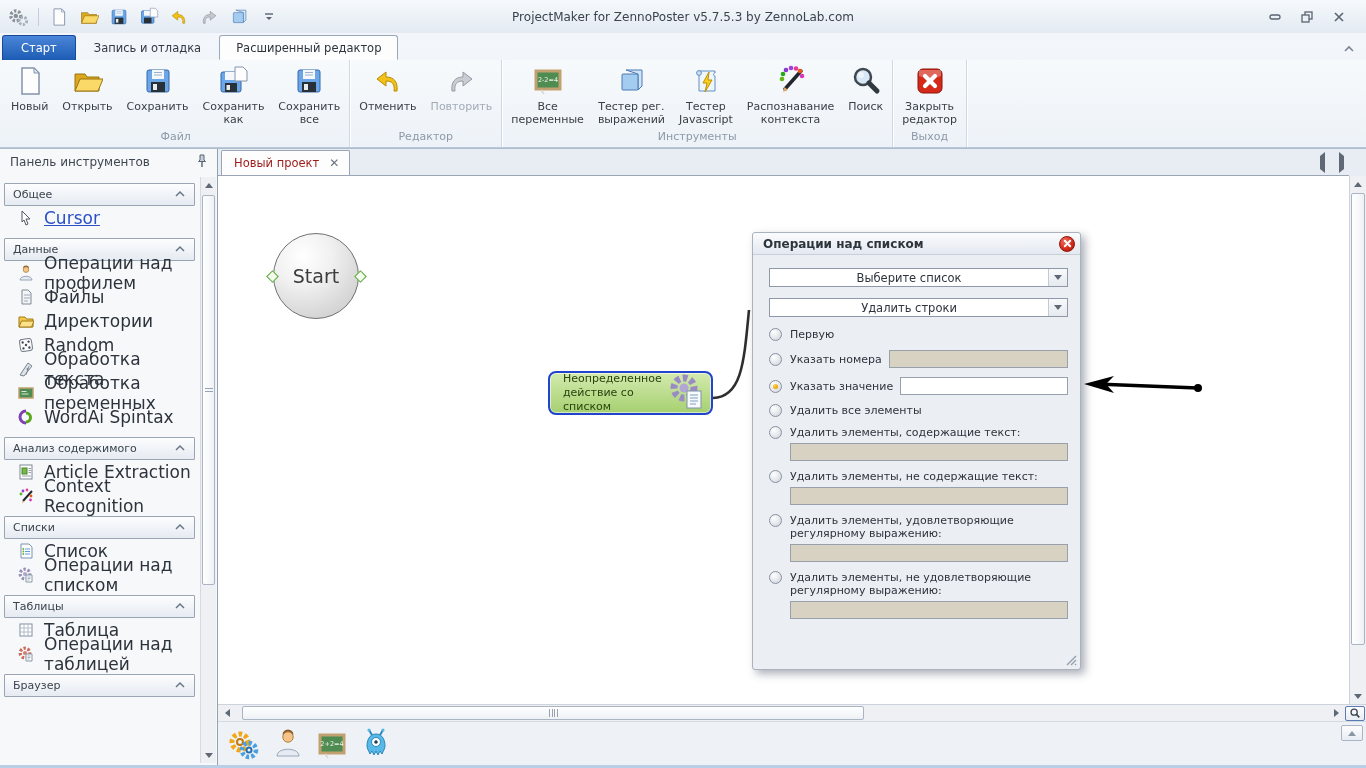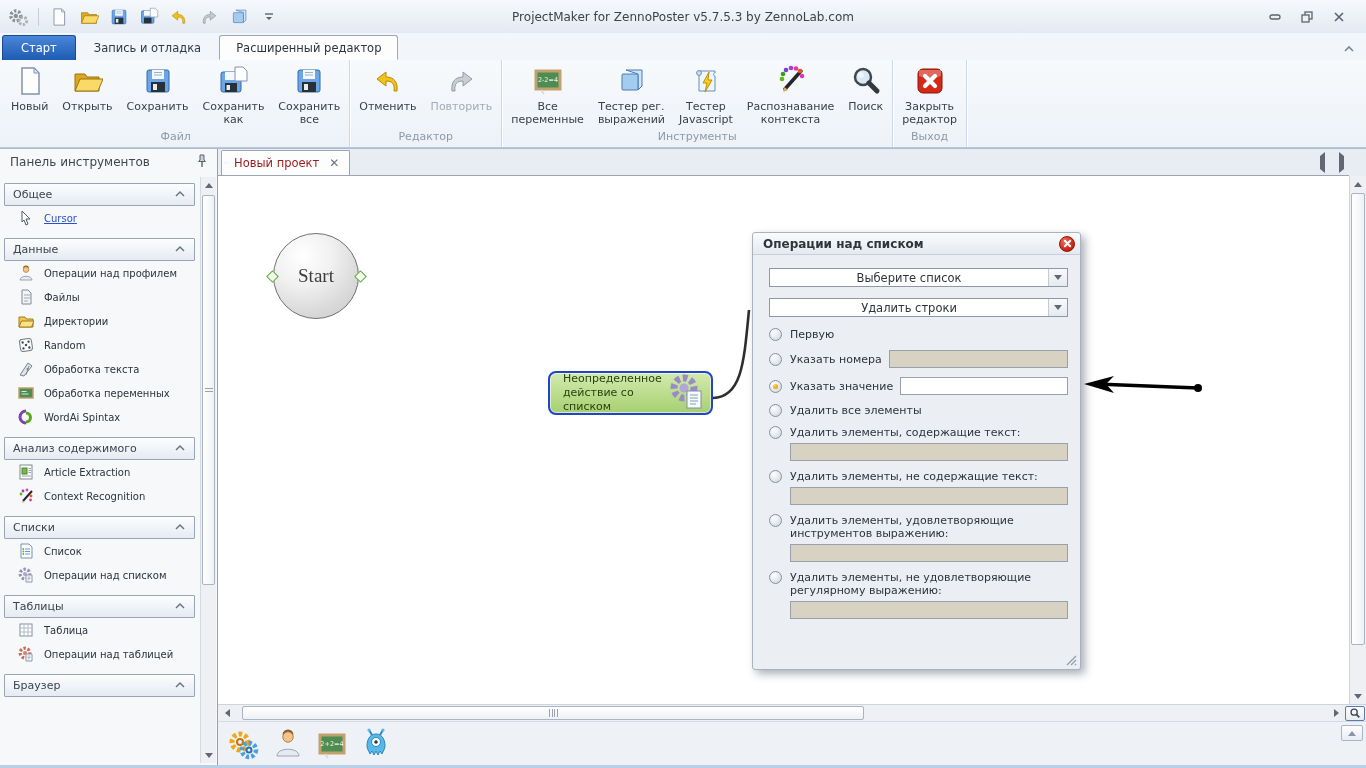--- a/index.html
+++ b/index.html
@@ -38,21 +38,21 @@
   .main { flex:1; display:flex; border-top:1px solid #aebccb; min-height:0; }
 
   
   .toolbox { width:218px; background:#f7f8fa; border-right:1px solid #93a0b0; display:flex; flex-direction:column; position:relative; }
   .tb-header { height:26px; display:flex; align-items:center; justify-content:space-between; padding:0 8px 0 10px; font-size:12px; color:#3e4750; }
   .tb-body { flex:1; overflow:hidden; padding-right:18px; }
   .tb-section { margin:8px 4px 5px 4px; }
   .tb-sechead { height:23px; display:flex; align-items:center; justify-content:space-between; padding:0 8px; border:1px solid #9aa5b4; border-radius:1px; background:linear-gradient(#fcfdfe,#e6ebf2); color:#3a444e; cursor:default; }
   .tb-item { height:24px; display:flex; align-items:center; padding-left:14px; cursor:default; }
   .tb-item .tic { width:16px; height:16px; margin-right:10px; flex:0 0 16px; }
-  .tb-item .tlb { font-size:10px; color:#2c333c; }
+  .tb-item .tlb { font-size:17px; color:#2c333c; }
   .tb-item .tlb.link { color:#2a50c8; text-decoration:underline; }
   .tb-scroll { position:absolute; top:28px; right:1px; bottom:2px; width:16px; background:#eef0f4; border-left:1px solid #d4dae2; }
   .sb-btn { position:absolute; left:1px; right:1px; height:14px; display:flex; align-items:center; justify-content:center; }
   .sb-thumb { position:absolute; left:1px; right:1px; border:1px solid #aab4c2; background:linear-gradient(90deg,#ffffff,#eef1f5); border-radius:2px; }
   .grip-h { width:8px; border-top:1px solid #97a3b2; border-bottom:1px solid #97a3b2; height:4px; }
   .tri-up { width:0; height:0; border-left:4px solid transparent; border-right:4px solid transparent; border-bottom:5px solid #5f6975; }
   .tri-down { width:0; height:0; border-left:4px solid transparent; border-right:4px solid transparent; border-top:5px solid #5f6975; }
   .tri-left { width:0; height:0; border-top:4px solid transparent; border-bottom:4px solid transparent; border-right:5px solid #5f6975; }
   .tri-right { width:0; height:0; border-top:4px solid transparent; border-bottom:4px solid transparent; border-left:5px solid #5f6975; }
 
@@ -76,21 +76,21 @@
   .bottom-icons { height:44px; background:#eef1f5; border-top:1px solid #d4dae2; display:flex; align-items:center; gap:12px; padding-left:10px; position:relative; }
   .bi { width:32px; height:32px; display:flex; justify-content:center; }
   .collapse-btn { position:absolute; right:3px; top:3px; width:22px; height:16px; border:1px solid #aab4c2; border-radius:2px; background:linear-gradient(#fdfdfe,#e8edf4); display:flex; align-items:center; justify-content:center; }
 
   .statusline { height:3px; background:#b8cfe6; }
 
   
   .start-node { position:absolute; left:55px; top:57px; width:88px; height:88px; }
   .start-circle { width:86px; height:86px; border-radius:50%; border:1.5px solid #707070;
      background:radial-gradient(circle at 34% 26%, #ffffff 0%, #f1f1f1 35%, #dcdcdc 65%, #c6c6c6 100%);
-     display:flex; align-items:center; justify-content:center; font-size:19px; color:#3c3c3c;font-family:Liberation Serif, serif; }
+     display:flex; align-items:center; justify-content:center; font-size:19px; color:#3c3c3c; }
   .diamond { position:absolute; width:9px; height:9px; background:#f4fbee; border:1.5px solid #55a835; transform:rotate(45deg); top:39px; }
   .diamond.left { left:-5px; } .diamond.right { right:-4px; }
 
   .action-block { position:absolute; left:330px; top:195px; width:165px; height:44px; border:2.5px solid #2244cc; border-radius:8px;
      background:linear-gradient(#d3eaae,#a6d070); box-shadow:inset 0 0 0 1px rgba(255,255,255,.55); display:flex; align-items:center; }
   .action-block .ab-label { padding-left:13px; font-size:11px; line-height:14px; color:#27430e; white-space:pre-line; flex:1; }
   .action-block .ab-icon { width:40px; height:40px; margin-right:4px; }
 
   .conn-svg, .arrow-svg { position:absolute; pointer-events:none; }
 
@@ -643,21 +643,21 @@
                 <div class="opt">
                   <div class="opt-row">
                     <span class="radio"></span>
                     <span class="opt-label wrap">Удалить элементы, не содержащие текст:</span>
                   </div>
                   <div class="field below disabled"></div>
                 </div>
                 <div class="opt">
                   <div class="opt-row top">
                     <span class="radio"></span>
-                    <span class="opt-label wrap">Удалить элементы, удовлетворяющие инструментов выражению:</span>
+                    <span class="opt-label wrap">Удалить элементы, удовлетворяющие регулярному выражению:</span>
                   </div>
                   <div class="field below disabled"></div>
                 </div>
                 <div class="opt">
                   <div class="opt-row top">
                     <span class="radio"></span>
                     <span class="opt-label wrap">Удалить элементы, не удовлетворяющие регулярному выражению:</span>
                   </div>
                   <div class="field below disabled"></div>
                 </div>

